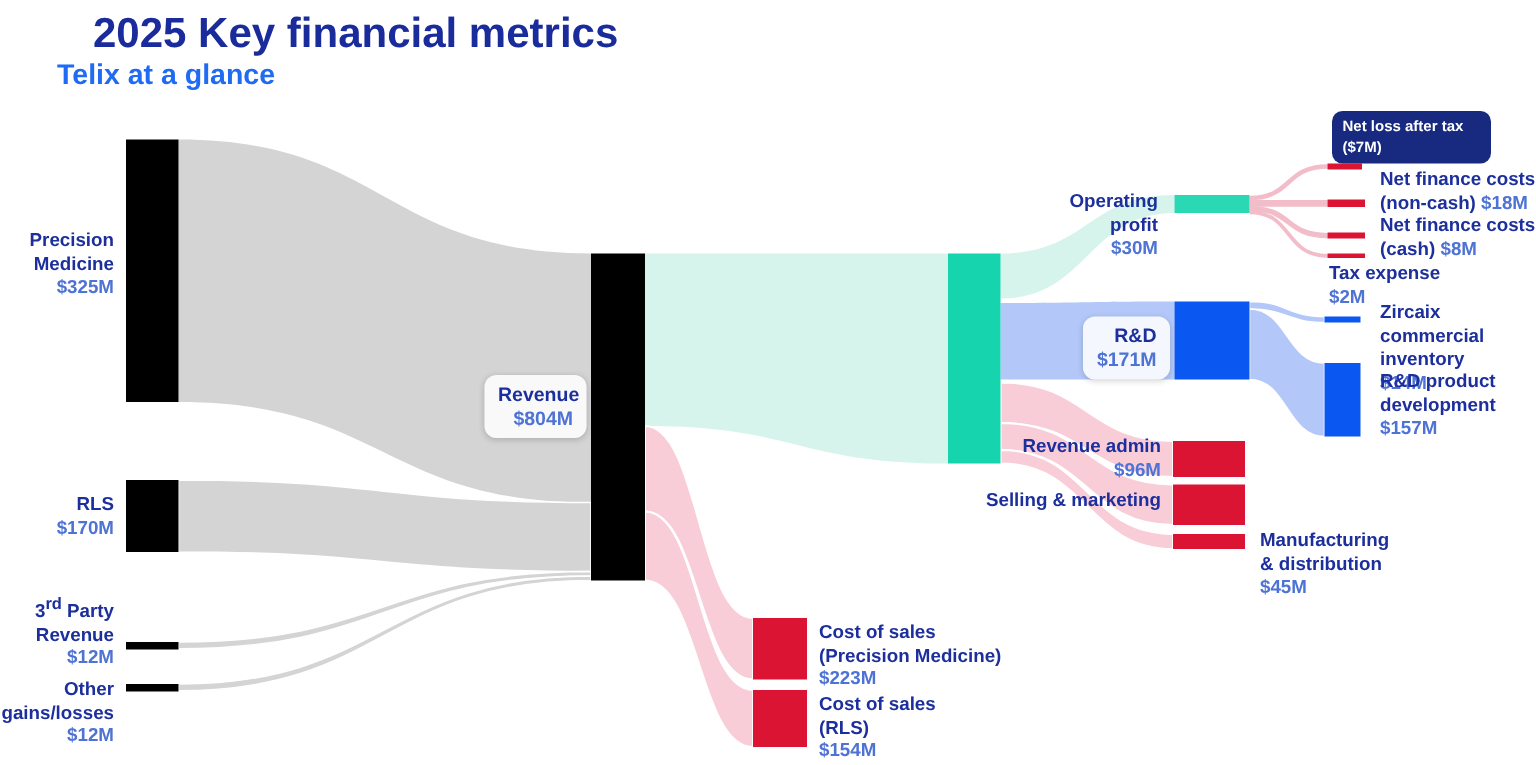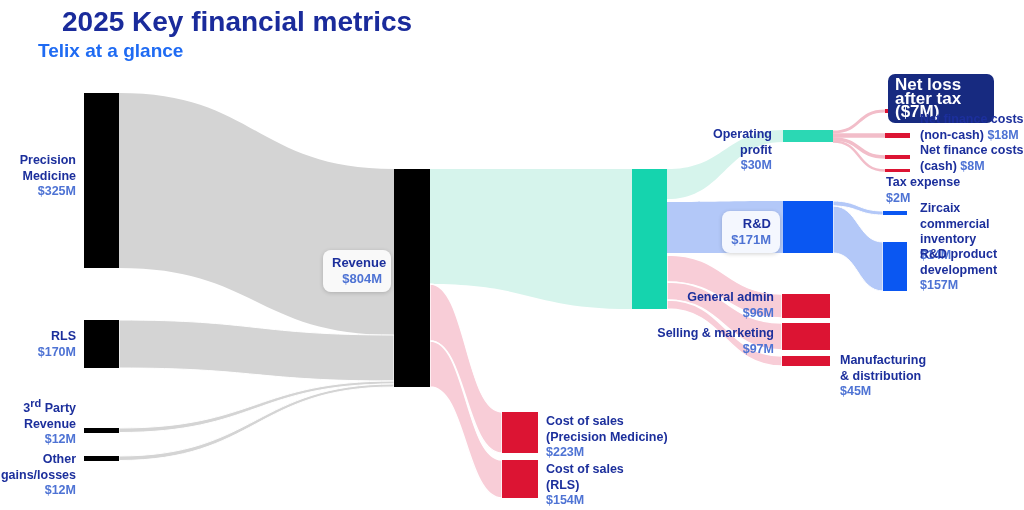--- a/index.html
+++ b/index.html
@@ -10,21 +10,21 @@
   .lbl{position:absolute;font-weight:bold;font-size:12.5px;line-height:15.5px;color:#1c2f9c;}
   .lbl.r{text-align:right;}
   .lbl .v{color:#4e73d4;}
   .titl{position:absolute;left:38px;top:6px;font-weight:bold;font-size:28px;color:#1a2b9b;margin-left:24px;}
   .subt{position:absolute;left:38px;top:40px;font-weight:bold;font-size:19px;color:#1f6bf3;}
   .flag{position:absolute;border-radius:8px;background:rgba(255,255,255,0.85);
         box-shadow:0 1px 4px rgba(0,0,0,0.18);font-weight:bold;font-size:13px;
         line-height:16px;color:#1c2f9c;padding:5px 9px;text-align:right;}
   .flag .v{color:#4e73d4;}
   .navybox{position:absolute;left:888px;top:74px;width:92px;background:#172a80;border-radius:7px;
-        color:#fff;font-weight:bold;font-size:17px;line-height:13.5px;padding:4px 7px;}
+        color:#fff;font-weight:bold;font-size:10px;line-height:13.5px;padding:4px 7px;}
   sup{font-size:11px;}
 </style>
 </head>
 <body>
 
 <div id="canvas">
 
   <div class="titl">2025 Key financial metrics</div>
   <div class="subt">Telix at a glance</div>
 
@@ -102,26 +102,25 @@
     <div>gains/losses</div>
     <div class="v">$12M</div>
   </div>
 
   <div class="lbl r" style="left:672px;top:127px;width:100px;">
     <div>Operating</div>
     <div>profit</div>
     <div class="v">$30M</div>
   </div>
   <div class="lbl r" style="left:644px;top:290px;width:130px;">
-    <div>General admin</div>
+    <div>Revenue admin</div>
     <div class="v">$96M</div>
   </div>
   <div class="lbl r" style="left:624px;top:326px;width:150px;">
     <div>Selling &amp; marketing</div>
-    <div class="v">$97M</div>
   </div>
   <div class="lbl" style="left:840px;top:353px;width:110px;">
     <div>Manufacturing</div>
     <div>&amp; distribution</div>
     <div class="v">$45M</div>
   </div>
 
   <div class="navybox">
     <div>Net loss after tax</div>
     <div>($7M)</div>

